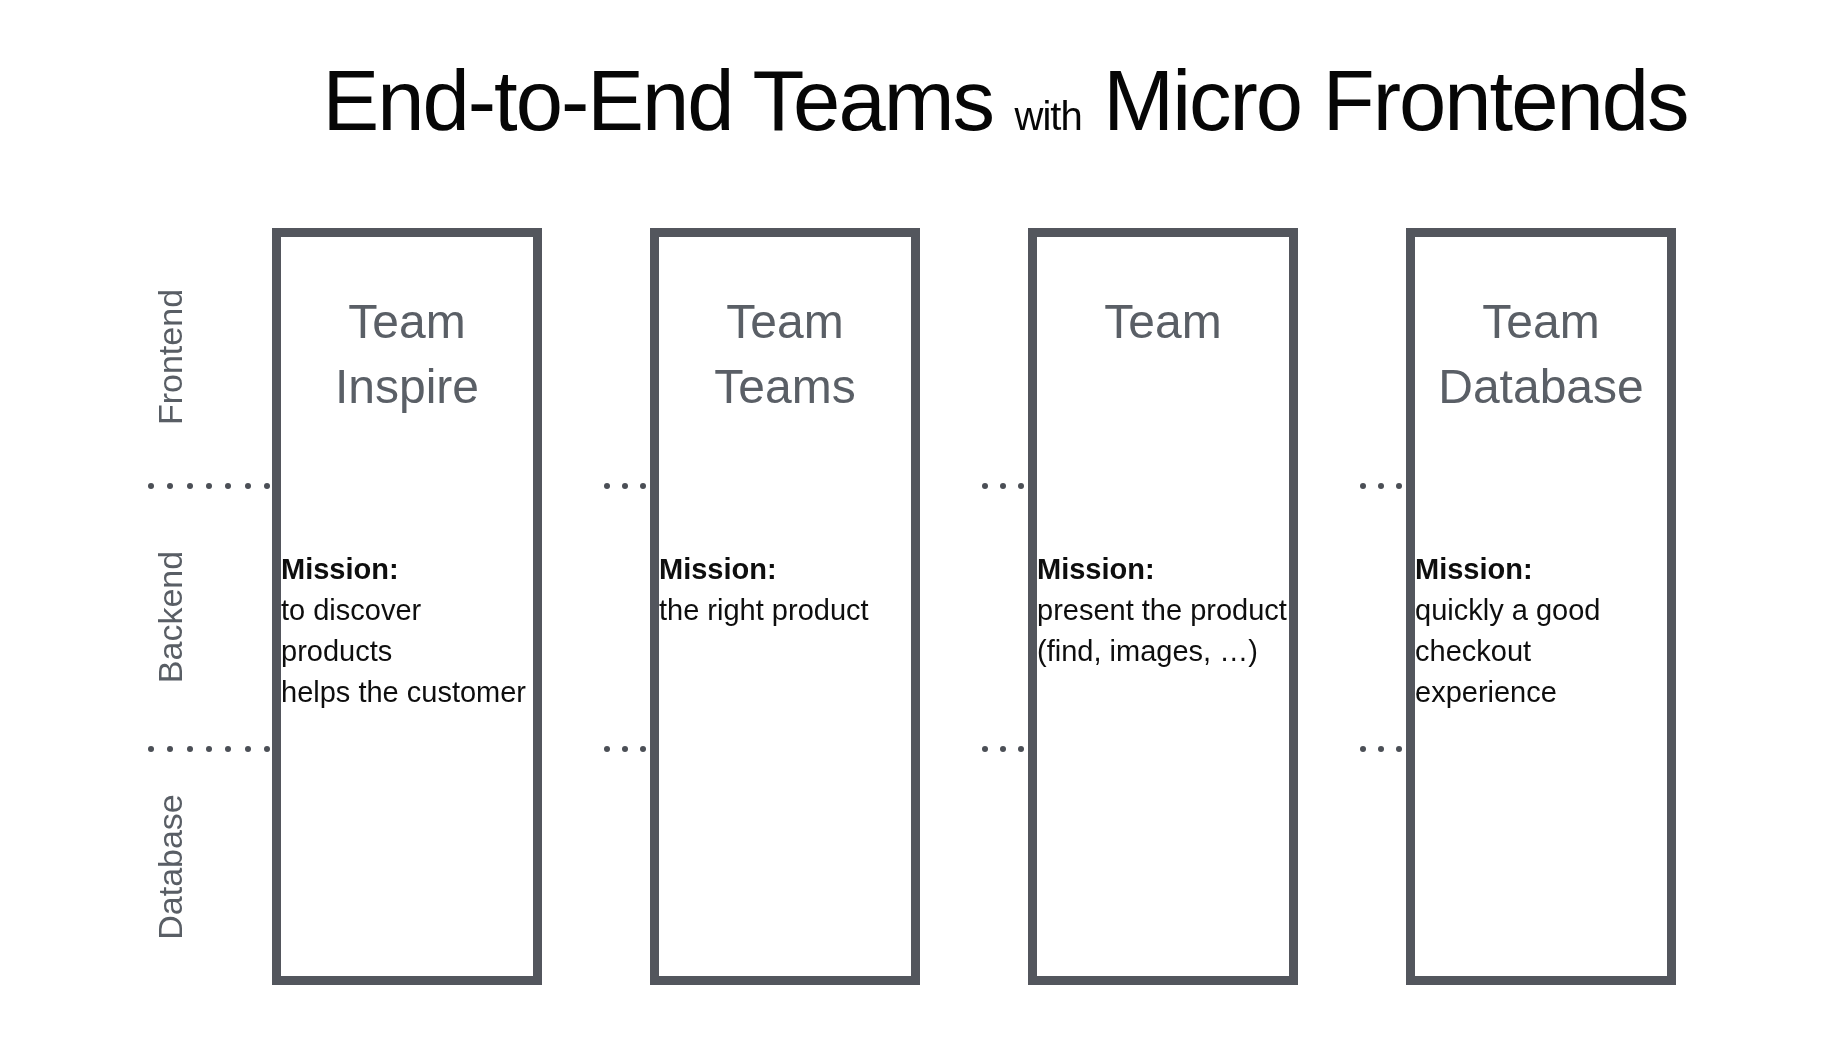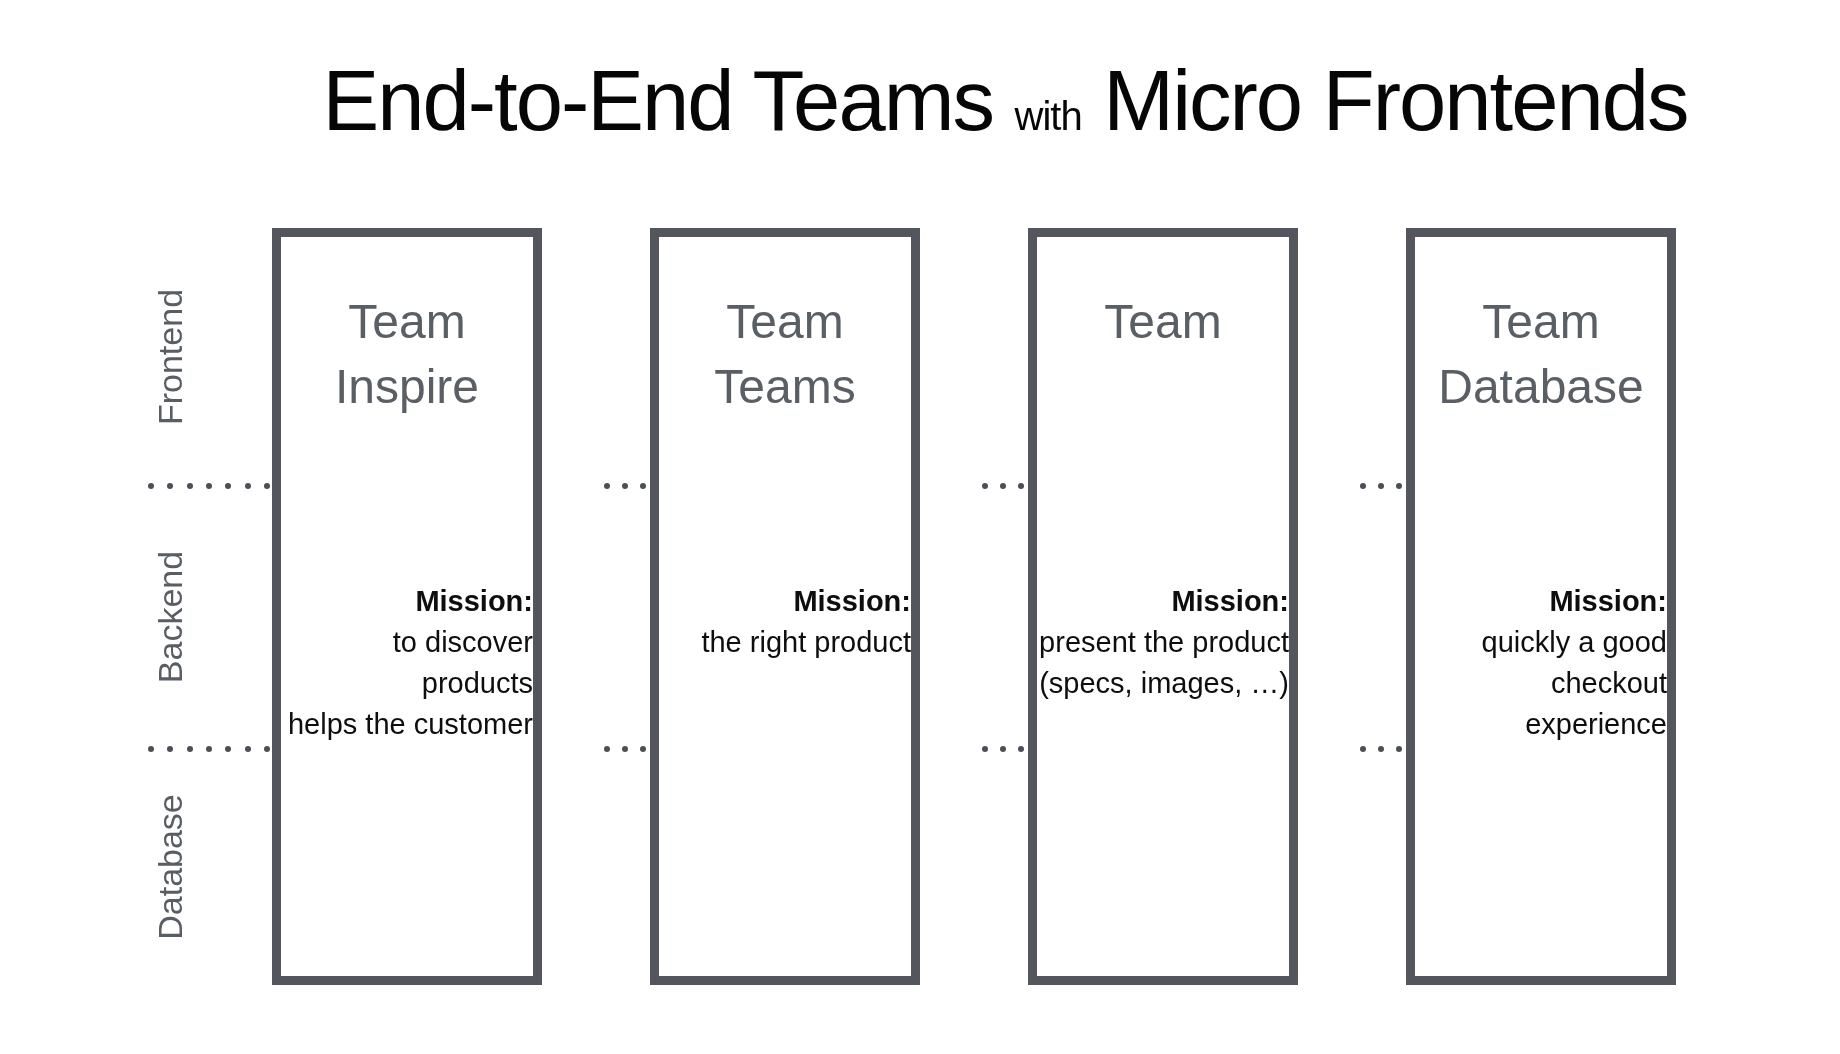--- a/index.html
+++ b/index.html
@@ -63,24 +63,24 @@
   .team-name {
     margin-top: 52px;
     text-align: center;
     font-size: 48px;
     line-height: 65px;
     color: #5a5f66;
   }
 
   .mission {
     position: absolute;
-    top: 344px;
+    top: 312px;
     left: 0;
     right: 0;
-    text-align: right;
+    text-align: left;
     font-size: 29px;
     line-height: 41px;
     color: #0e0e0e;
   }
   .mission .mission-label { font-weight: 700; }
 
   
   .dot-row {
     position: absolute;
     height: 6px;
@@ -186,21 +186,21 @@
     </div>
   </div>
 
   <div class="team-box b2">
     <div class="team-name">
       <div>Team</div>
     </div>
     <div class="mission">
       <div class="mission-label">Mission:</div>
       <div>present the product</div>
-      <div>(specs, images, …)</div>
+      <div>(find, images, …)</div>
     </div>
   </div>
 
   <div class="team-box b3">
     <div class="team-name">
       <div>Team</div>
       <div>Database</div>
     </div>
     <div class="mission">
       <div class="mission-label">Mission:</div>

